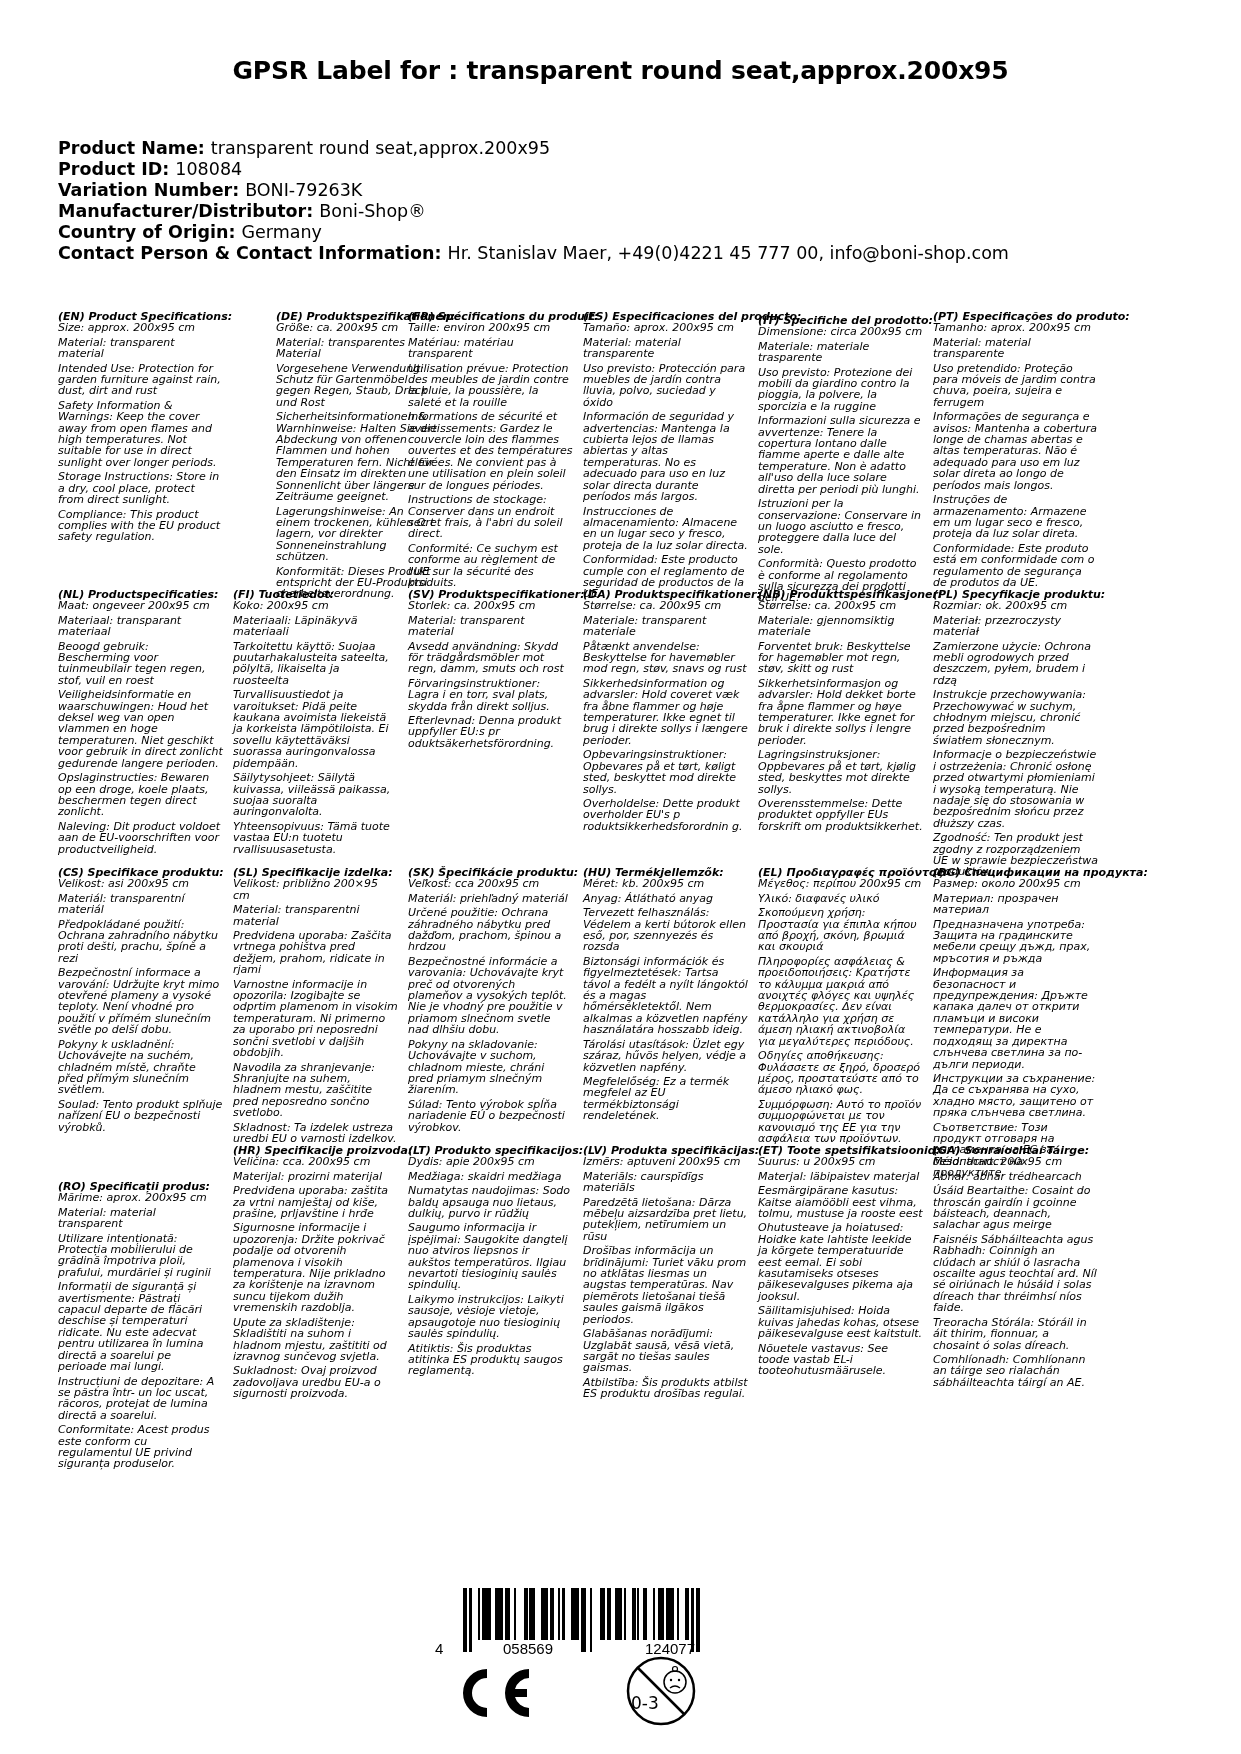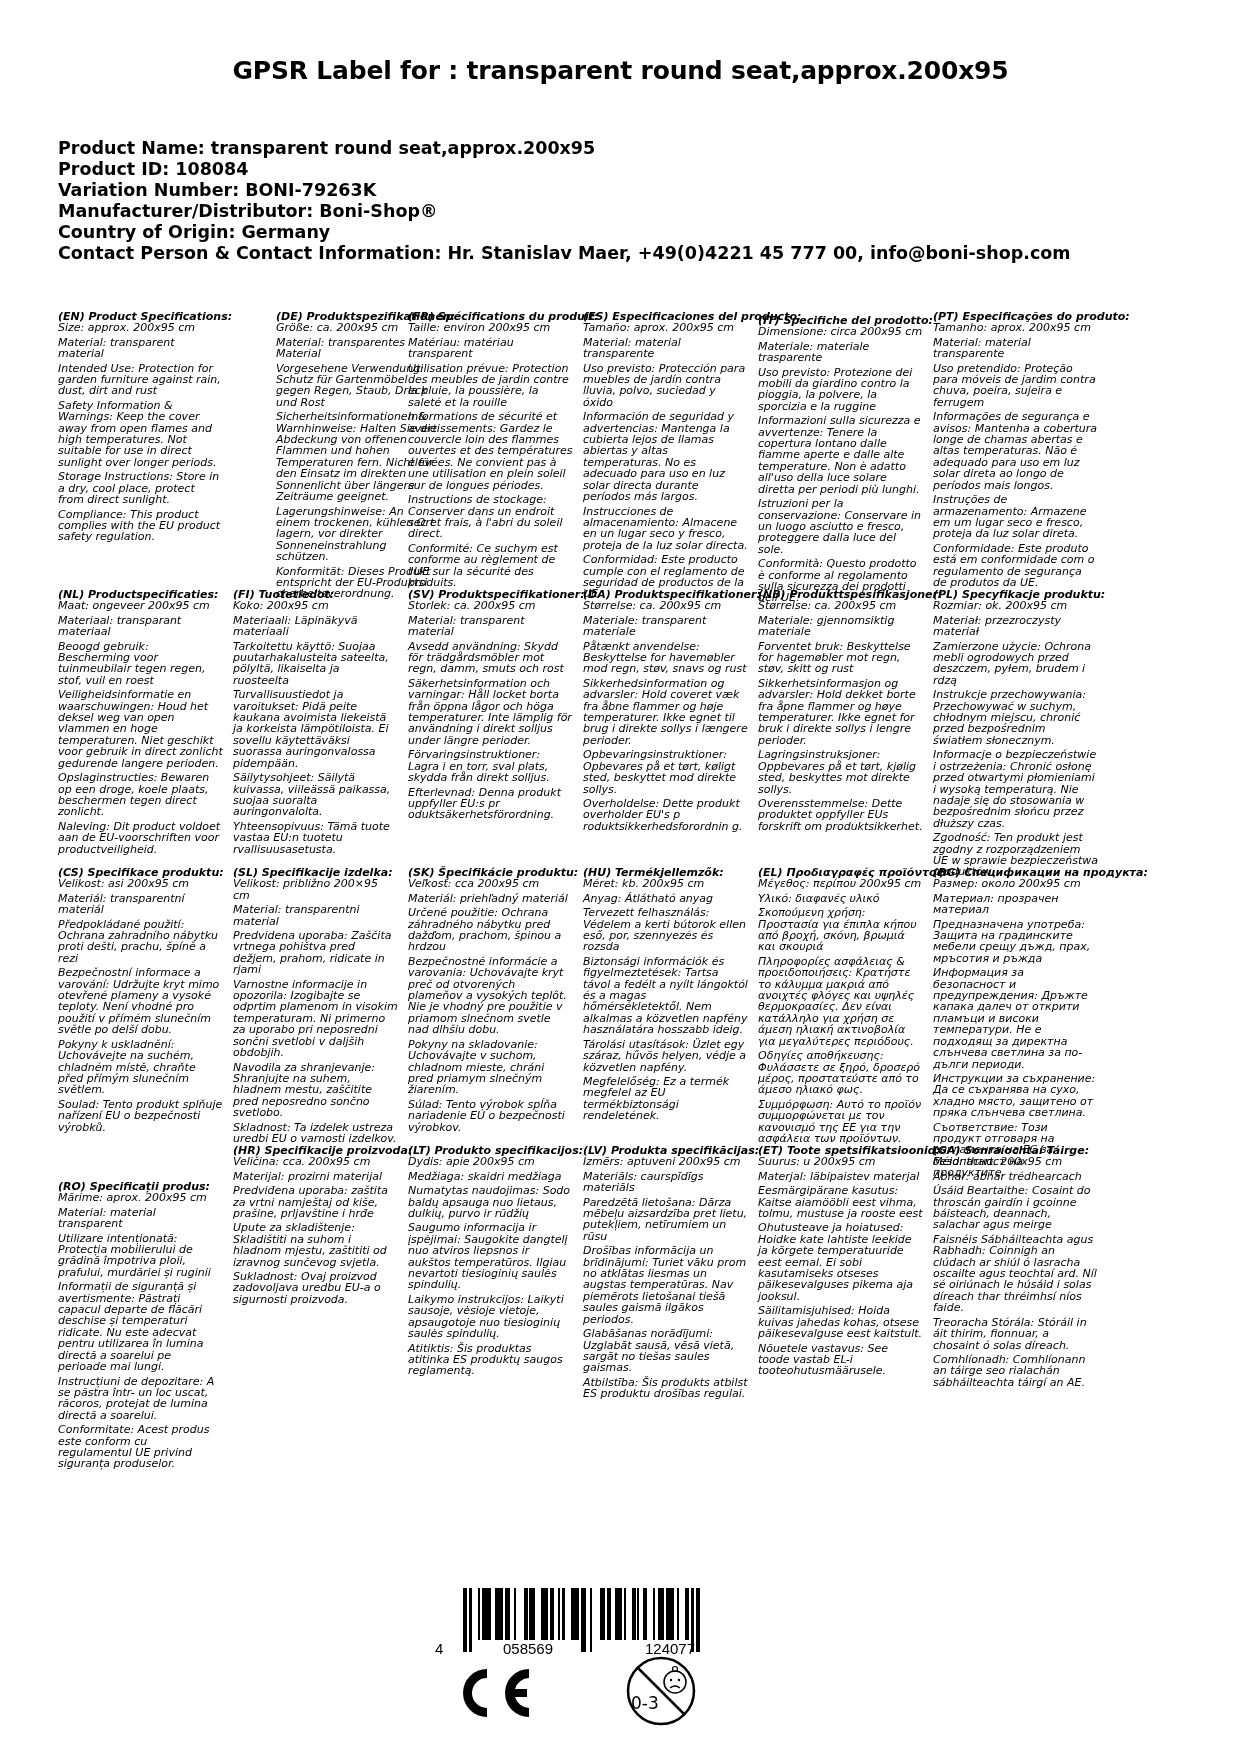--- a/index.html
+++ b/index.html
@@ -1,21 +1,21 @@
 <!DOCTYPE html>
 <html><head>
 <meta charset="utf-8">
 <style>
   html, body { margin: 0; padding: 0; background: #ffffff; }
   body { width: 1241px; height: 1754px; position: relative; overflow: hidden; color: #000; font-family: "DejaVu Sans", sans-serif; }
   .title { position: absolute; top: 56px; left: 0; width: 1241px; text-align: center; font-family: "DejaVu Sans", sans-serif; font-weight: bold; font-size: 25px; letter-spacing: -0.2px; }
   .info { position: absolute; top: 138px; left: 58px; font-family: "DejaVu Sans", sans-serif; font-size: 17.5px; line-height: 21px; }
   .info-row { white-space: nowrap; }
   .info-label { font-weight: bold; }
-  .info-value { margin-left: 6px; font-weight: bold; }
+  .info-value { margin-left: 6px; }
   .grid { position: absolute; left: 58px; top: 311px; width: 1180px; }
   .block { position: absolute; top: 0; width: 165px; font-size: 11px; line-height: 11.4px; font-style: italic; }
   .block-head { font-weight: bold; white-space: nowrap; }
   .block-line { margin-bottom: 3px; }
   .barcode-wrap { position: absolute; left: 435px; top: 1588px; width: 340px; height: 80px; }
   .bars { position: absolute; left: 28px; top: 0; height: 64px; width: 312px; display: flex; align-items: flex-start; }
   .bar { background: #000; height: 52px; display: block; }
   .bar.guard { height: 64px; }
   .gap { display: block; height: 52px; }
   .bc-digit { position: absolute; top: 52px; font-family: "Liberation Sans", sans-serif; font-size: 15px; }
@@ -107,21 +107,20 @@
       <div class="block-line">Tarkoitettu käyttö: Suojaa puutarhakalusteita sateelta, pölyltä, likaiselta ja ruosteelta</div>
       <div class="block-line">Turvallisuustiedot ja varoitukset: Pidä peite kaukana avoimista liekeistä ja korkeista lämpötiloista. Ei sovellu käytettäväksi suorassa auringonvalossa pidempään.</div>
       <div class="block-line">Säilytysohjeet: Säilytä kuivassa, viileässä paikassa, suojaa suoralta auringonvalolta.</div>
       <div class="block-line">Yhteensopivuus: Tämä tuote vastaa EU:n tuotetu rvallisuusasetusta.</div>
     </div>
     <div class="block" style="left: 350px; top: 278px;">
       <div class="block-head">(SV) Produktspecifikationer:</div>
       <div class="block-line">Storlek: ca. 200x95 cm</div>
       <div class="block-line">Material: transparent material</div>
       <div class="block-line">Avsedd användning: Skydd för trädgårdsmöbler mot regn, damm, smuts och rost</div>
-      <div class="block-line">Säkerhetsinformation och varningar: Håll locket borta från öppna lågor och höga temperaturer. Inte lämplig för användning i direkt solljus under längre perioder.</div>
       <div class="block-line">Förvaringsinstruktioner: Lagra i en torr, sval plats, skydda från direkt solljus.</div>
       <div class="block-line">Efterlevnad: Denna produkt uppfyller EU:s pr oduktsäkerhetsförordning.</div>
     </div>
     <div class="block" style="left: 525px; top: 278px;">
       <div class="block-head">(DA) Produktspecifikationer:</div>
       <div class="block-line">Størrelse: ca. 200x95 cm</div>
       <div class="block-line">Materiale: transparent materiale</div>
       <div class="block-line">Påtænkt anvendelse: Beskyttelse for havemøbler mod regn, støv, snavs og rust</div>
       <div class="block-line">Sikkerhedsinformation og advarsler: Hold coveret væk fra åbne flammer og høje temperaturer. Ikke egnet til brug i direkte sollys i længere perioder.</div>
       <div class="block-line">Opbevaringsinstruktioner: Opbevares på et tørt, køligt sted, beskyttet mod direkte sollys.</div>
@@ -206,20 +205,21 @@
       <div class="block-line">Utilizare intenționată: Protecția mobilierului de grădină împotriva ploii, prafului, murdăriei și ruginii</div>
       <div class="block-line">Informații de siguranță și avertismente: Păstrați capacul departe de flăcări deschise și temperaturi ridicate. Nu este adecvat pentru utilizarea în lumina directă a soarelui pe perioade mai lungi.</div>
       <div class="block-line">Instrucțiuni de depozitare: A se păstra într- un loc uscat, răcoros, protejat de lumina directă a soarelui.</div>
       <div class="block-line">Conformitate: Acest produs este conform cu regulamentul UE privind siguranța produselor.</div>
     </div>
     <div class="block" style="left: 175px; top: 834px;">
       <div class="block-head">(HR) Specifikacije proizvoda:</div>
       <div class="block-line">Veličina: cca. 200x95 cm</div>
       <div class="block-line">Materijal: prozirni materijal</div>
       <div class="block-line">Predviđena uporaba: zaštita za vrtni namještaj od kiše, prašine, prljavštine i hrđe</div>
+      <div class="block-line">Sigurnosne informacije i upozorenja: Držite pokrivač podalje od otvorenih plamenova i visokih temperatura. Nije prikladno za korištenje na izravnom suncu tijekom dužih vremenskih razdoblja.</div>
       <div class="block-line">Upute za skladištenje: Skladištiti na suhom i hladnom mjestu, zaštititi od izravnog sunčevog svjetla.</div>
       <div class="block-line">Sukladnost: Ovaj proizvod zadovoljava uredbu EU-a o sigurnosti proizvoda.</div>
     </div>
     <div class="block" style="left: 350px; top: 834px;">
       <div class="block-head">(LT) Produkto specifikacijos:</div>
       <div class="block-line">Dydis: apie 200x95 cm</div>
       <div class="block-line">Medžiaga: skaidri medžiaga</div>
       <div class="block-line">Numatytas naudojimas: Sodo baldų apsauga nuo lietaus, dulkių, purvo ir rūdžių</div>
       <div class="block-line">Saugumo informacija ir įspėjimai: Saugokite dangtelį nuo atviros liepsnos ir aukštos temperatūros. Ilgiau nevartoti tiesioginių saulės spindulių.</div>
       <div class="block-line">Laikymo instrukcijos: Laikyti sausoje, vėsioje vietoje, apsaugotoje nuo tiesioginių saulės spindulių.</div>

